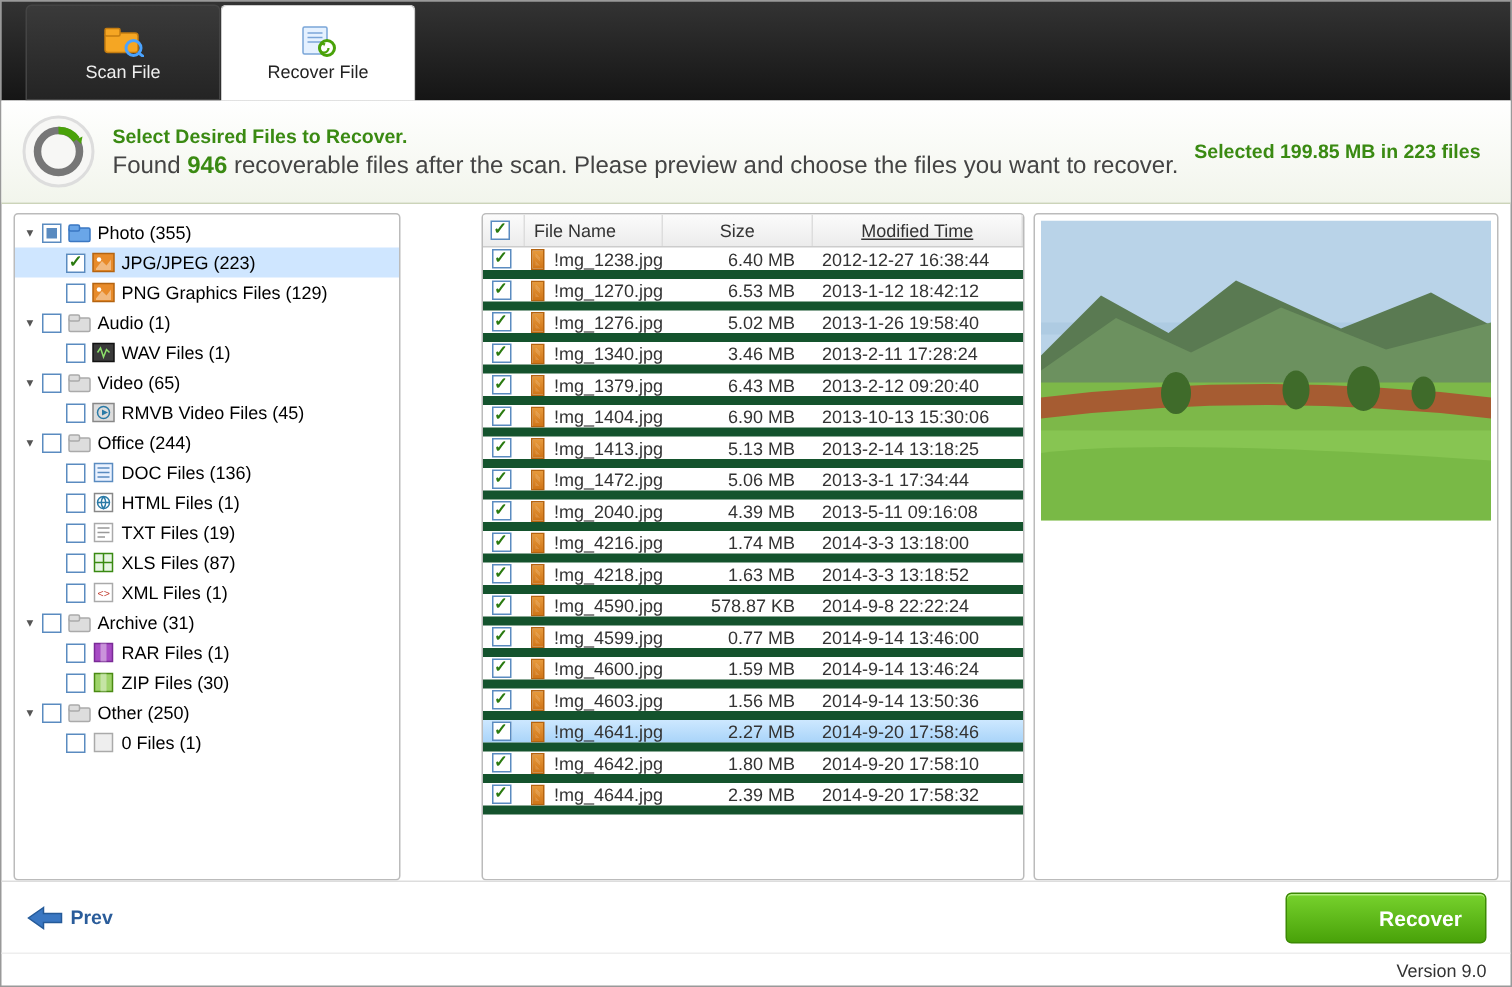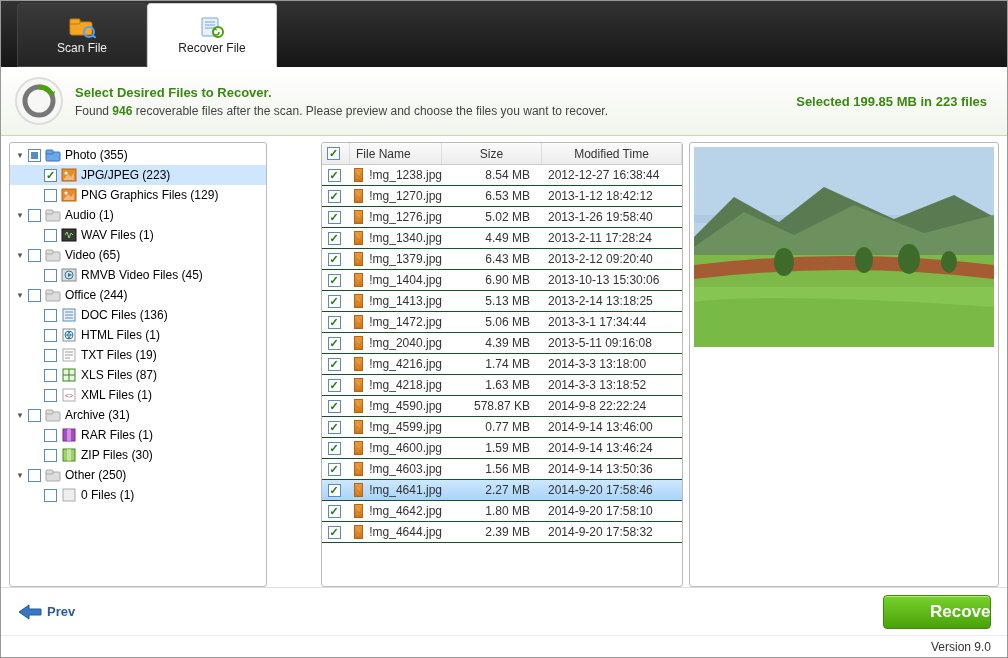--- a/index.html
+++ b/index.html
@@ -16,21 +16,21 @@
   .tab { width:130px; height:64px; display:flex; flex-direction:column; align-items:center; justify-content:center; color:#eee; font-size:12px; border-top-left-radius:4px; border-top-right-radius:4px; cursor:pointer; }
   .tab.inactive { background:linear-gradient(#3a3a3a,#242424); border:1px solid #444; }
   .tab.active { background:#fff; color:#222; border:1px solid #ccc; border-bottom:none;}
   .tab .ticon { width:28px; height:22px; margin-bottom:3px; display:flex; align-items:center; justify-content:center;}
   .ticon svg{display:block;}
   
   .infostrip { background: linear-gradient(#fff,#f2f5ec); border-bottom:1px solid #ccd4b9; padding:10px 14px; display:flex; align-items:center; position:relative; }
   .infoicon { width:48px; height:48px; border-radius:50%; background:#f7f7f5; border:2px solid #ddd; display:flex; align-items:center; justify-content:center; margin-right:12px;}
   .infoicon svg{display:block;}
   .infotext .line1 { color:#3a8a12; font-weight:bold; font-size:13px; margin-bottom:4px;}
-  .infotext .line2 { color:#444; font-size:12px;}
+  .infotext .line2 { color:#444; font-size:16px;}
   .infotext .line2 .cnt { color:#3a8a12; font-weight:bold;}
   .selected-stat { position:absolute; right:20px; top:50%; transform:translateY(-50%); color:#3a8a12; font-weight:bold; font-size:13px;}
   
   .main { flex:1; display:flex; gap:6px; padding:6px 8px 0 8px; overflow:hidden; }
   .tree { width:258px; border:1px solid #bbb; border-radius:3px; background:#fff; overflow-y:auto; overflow-x:auto; font-size:12px; padding:2px 0; position:relative;}
   .tree::-webkit-scrollbar, .filelist::-webkit-scrollbar { width:11px; height:11px;}
   .tree::-webkit-scrollbar-thumb, .filelist::-webkit-scrollbar-thumb { background:#b5b5b5; border-radius:6px;}
   .tree::-webkit-scrollbar-track, .filelist::-webkit-scrollbar-track { background:#eee;}
   .tnode { display:flex; align-items:center; height:20px; padding-left:4px; white-space:nowrap; cursor:pointer;}
   .tnode.depth1 { padding-left:20px;}
@@ -40,39 +40,39 @@
   .cb.mixed::after{content:"";width:7px;height:7px;background:#5a8bc0;}
   .cb.checked::after{content:"✓";color:#2a7a10;font-size:11px;line-height:1;font-weight:bold;}
   .ticon2 { width:16px; height:14px; display:inline-flex; align-items:center; justify-content:center; margin-right:4px;}
   
   .center { flex:1; display:flex; flex-direction:column; border:1px solid #bbb; border-radius:3px; overflow:hidden; min-width:0;margin-left:48px;}
   .colhead { height:22px; display:flex; background:linear-gradient(#fbfbfb,#ececec); border-bottom:1px solid #ccc; font-size:12px; color:#333;}
   .colhead .hc { border-right:1px solid #ddd; display:flex; align-items:center; justify-content:center;}
   .hc.chkcol{width:28px;}
   .hc.namecol{flex:1; padding-left:6px; justify-content:flex-start;}
   .hc.sizecol{width:100px;}
-  .hc.datecol{width:140px;}
+  .hc.datecol{width:140px;text-decoration:underline;}
   .filelist { flex:1; overflow-y:scroll; overflow-x:hidden;}
-  .frow { height:21px; display:flex; align-items:center; border-bottom:1px solid #14532d; font-size:12px; color:#333; cursor:pointer;}
+  .frow { height:21px; display:flex; align-items:center; border-bottom:6px solid #14532d; font-size:12px; color:#333; cursor:pointer;}
   .frow.selected { background:linear-gradient(#cde8ff,#a9d4f9);}
   .frow .fc{display:flex;align-items:center;}
   .fc.chkcol{width:28px; justify-content:center;}
   .fc.namecol{flex:1; padding-left:4px; overflow:hidden;}
   .fc.sizecol{width:100px; justify-content:flex-end; padding-right:12px;}
   .fc.datecol{width:140px; justify-content:flex-start; padding-left:6px; white-space:nowrap; overflow:hidden;}
   .fthumb{width:16px;height:14px;background:linear-gradient(#e79a3c,#d07518);border:1px solid #b56410;margin-right:6px;position:relative;}
   .fthumb::after{content:"";position:absolute;inset:2px;background:repeating-linear-gradient(45deg,#fff2,#fff2 2px,#0000 2px,#0000 4px);}
   
   .preview { width:310px; border:1px solid #bbb; border-radius:3px; padding:4px; background:#fff;}
   .previmg{width:100%;height:200px;}
   
   .footer { height:48px; border-top:1px solid #ddd; display:flex; align-items:center; padding:0 16px;}
   .prevbtn { display:flex; align-items:center; cursor:pointer; color:#2a5c9a; font-weight:bold; font-size:13px;}
   .prevbtn svg{margin-right:4px;}
-  .recoverbtn { margin-left:auto; width:108px; height:34px; background:linear-gradient(#77d22d,#49a209); border:1px solid #3c8a05; border-radius:4px; color:#fff; font-weight:bold; font-size:17px; cursor:pointer; box-shadow:inset 0 1px 0 #b1ec7e;padding-left:46px;}
+  .recoverbtn { margin-left:auto; width:134px; height:34px; background:linear-gradient(#77d22d,#49a209); border:1px solid #3c8a05; border-radius:4px; color:#fff; font-weight:bold; font-size:14px; cursor:pointer; box-shadow:inset 0 1px 0 #b1ec7e;padding-left:46px;}
   .version { height:22px; text-align:right; padding-right:16px; color:#333; font-size:12px; border-top:1px solid #eee; line-height:22px;}
 </style>
 </head>
 <body>
 
 <div class="window">
 
 
   <div class="tabbar">
     <div class="tab inactive">
@@ -340,21 +340,21 @@
       </div>
       <div class="filelist" id="filelist">
           <div class="frow">
             <div class="fc chkcol">
               <span class="cb checked"></span>
             </div>
             <div class="fc namecol">
               <span class="fthumb"></span>
               <span>!mg_1238.jpg</span>
             </div>
-            <div class="fc sizecol">8.54 MB</div>
+            <div class="fc sizecol">6.40 MB</div>
             <div class="fc datecol">2012-12-27 16:38:44</div>
           </div>
           <div class="frow">
             <div class="fc chkcol">
               <span class="cb checked"></span>
             </div>
             <div class="fc namecol">
               <span class="fthumb"></span>
               <span>!mg_1270.jpg</span>
             </div>
@@ -373,21 +373,21 @@
             <div class="fc datecol">2013-1-26 19:58:40</div>
           </div>
           <div class="frow">
             <div class="fc chkcol">
               <span class="cb checked"></span>
             </div>
             <div class="fc namecol">
               <span class="fthumb"></span>
               <span>!mg_1340.jpg</span>
             </div>
-            <div class="fc sizecol">4.49 MB</div>
+            <div class="fc sizecol">3.46 MB</div>
             <div class="fc datecol">2013-2-11 17:28:24</div>
           </div>
           <div class="frow">
             <div class="fc chkcol">
               <span class="cb checked"></span>
             </div>
             <div class="fc namecol">
               <span class="fthumb"></span>
               <span>!mg_1379.jpg</span>
             </div>

